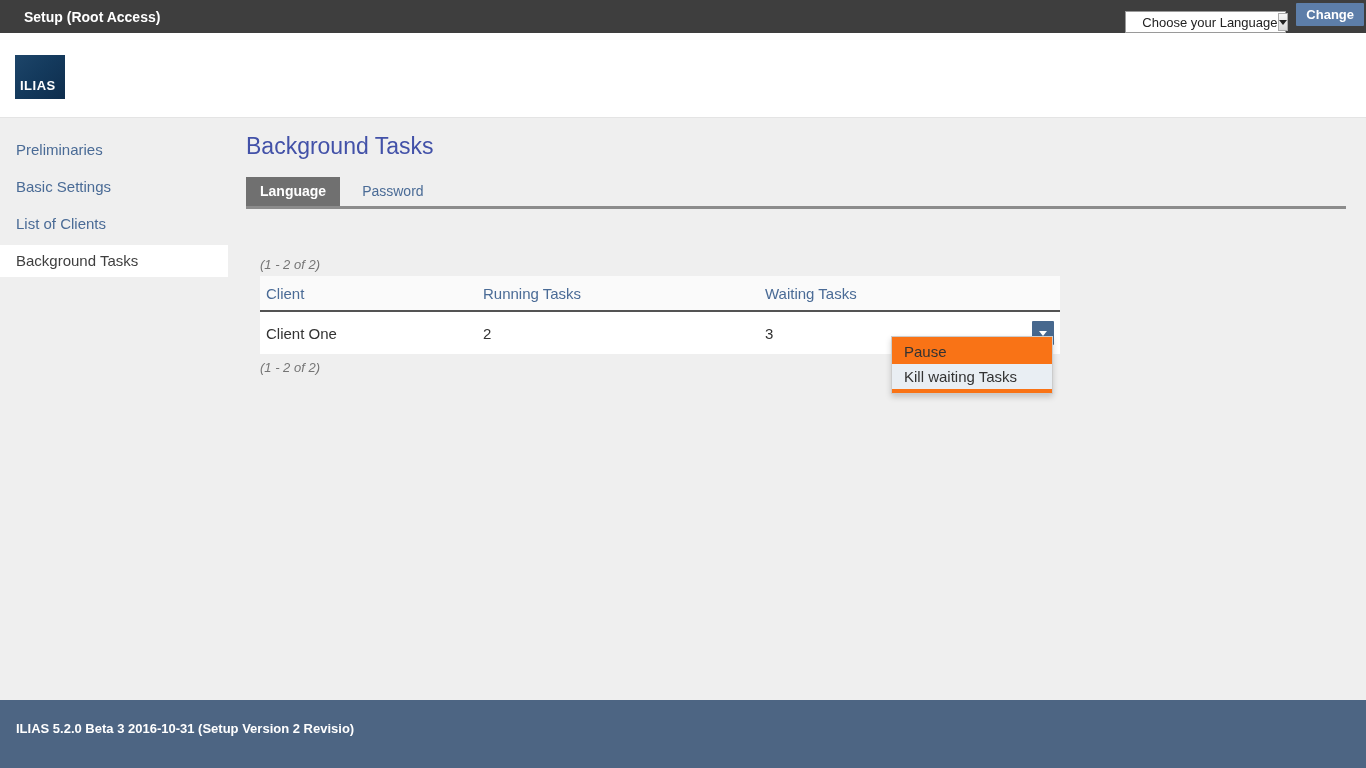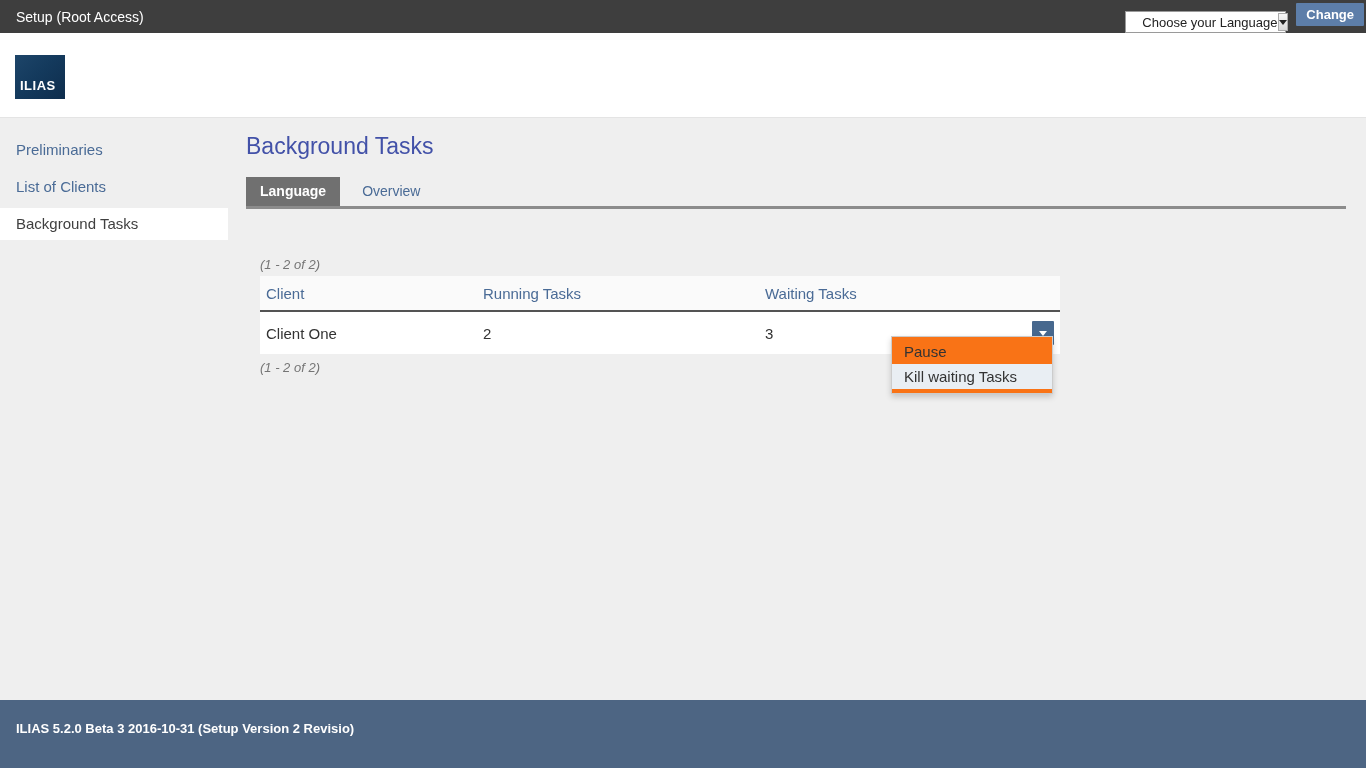--- a/index.html
+++ b/index.html
@@ -11,21 +11,21 @@
     color: #333;
   }
 
   
   .topbar {
     position: absolute; top: 0; left: 0; right: 0; height: 33px;
     background: #3e3e3e;
     display: flex; align-items: center;
   }
   .topbar-title {
-    color: #fff; font-weight: normal; font-size: 14px; padding-left: 16px;
+    color: #fff; font-weight: bold; font-size: 14px; padding-left: 24px;
   }
   .topbar-right {
     position: absolute; right: 0; top: 0; display: flex; align-items: flex-start;
   }
   .lang-select {
     margin-top: 11px; margin-right: 10px;
     width: 161px; height: 22px; background: #fff; border: 1px solid #9a9a9a;
     display: flex; align-items: center; justify-content: space-between;
     font-size: 13px; color: #222; cursor: default;
   }
@@ -173,30 +173,31 @@
 <div class="header">
   <div class="logo">
     <span class="logo-text">ILIAS</span>
   </div>
 </div>
 
 <div class="content">
 
   <div class="sidebar">
     <div class="side-item">Preliminaries</div>
+    <div class="side-item">Basic Settings</div>
     <div class="side-item">List of Clients</div>
     <div class="side-item active">Background Tasks</div>
   </div>
 
   <div class="main">
     <div class="page-title">Background Tasks</div>
 
     <div class="tabs">
       <div class="tab active">Language</div>
-      <div class="tab">Overview</div>
+      <div class="tab">Password</div>
     </div>
 
     <div class="table-zone">
       <div class="pagination">(1 - 2 of 2)</div>
 
       <table class="tasks">
         <thead>
           <tr>
             <th class="col-client">Client</th>
             <th class="col-running">Running Tasks</th>

